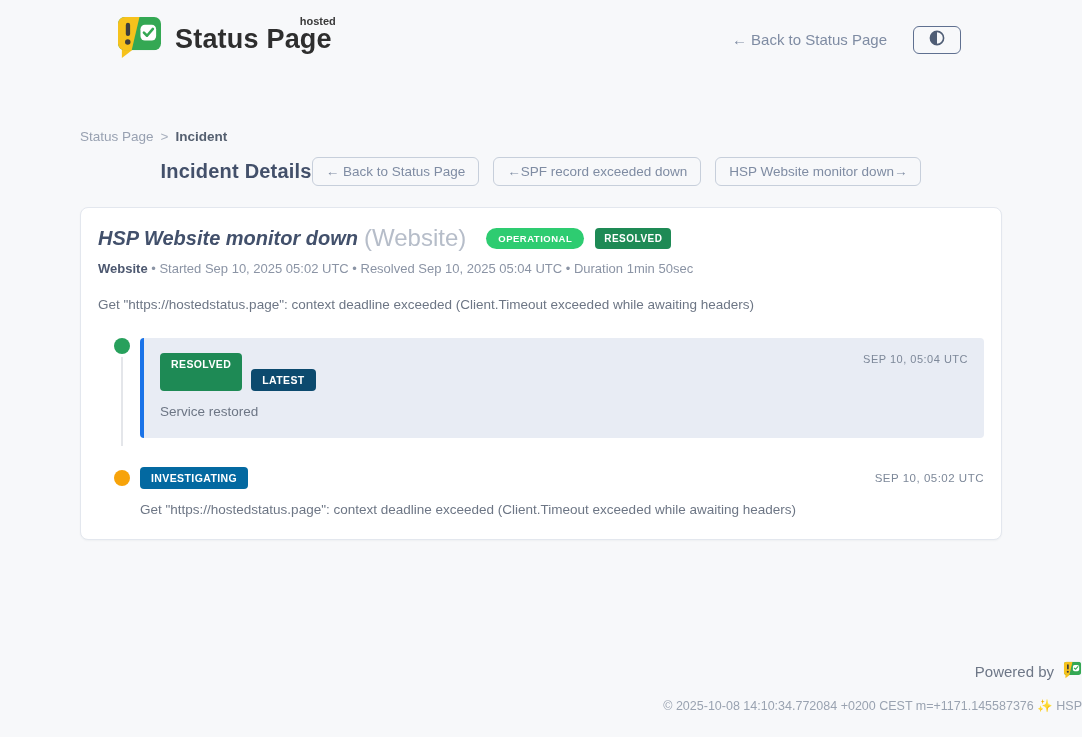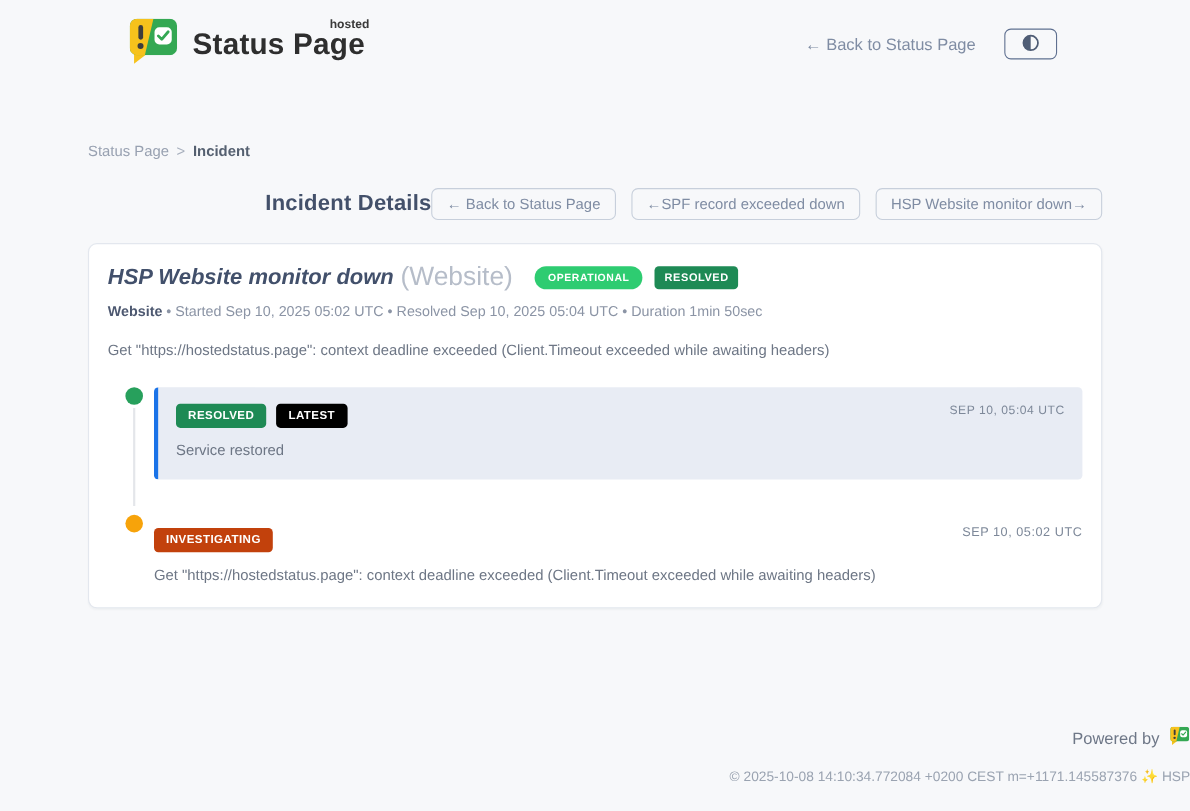--- a/index.html
+++ b/index.html
@@ -43,22 +43,22 @@
     cursor: pointer;
   }
 
   
   .main { width: 922px; margin: 0 auto; }
   .breadcrumb { margin-top: 50px; font-size: 13.5px; color: #98a1b1; }
   .breadcrumb .sep { margin: 0 7px; color: #a7afbd; }
   .breadcrumb .current { color: #556070; font-weight: 700; }
 
   .heading-row {
-    display: flex; justify-content: flex-end; align-items: center;
-    margin-top: 26px;
+    display: flex; justify-content: center; align-items: center;
+    margin-top: 13px;
   }
   .page-title {
     margin: 0; font-size: 20px; font-weight: 700; color: #43506a;
     letter-spacing: 0.2px;
   }
   .nav-buttons { display: flex; gap: 14px; }
   .nav-btn {
     background: transparent;
     border: 1.5px solid #c7cfdb; border-radius: 6px;
     color: #7f8ca3; font-size: 13.5px; font-family: inherit;
@@ -110,22 +110,22 @@
     border-left: 4px solid #1a73e8;
     border-radius: 4px;
     padding: 15px 16px 19px;
   }
   .tl-badges { display: flex; gap: 9px; }
   .tl-badge {
     color: #fff; font-size: 10.5px; font-weight: 700; letter-spacing: 0.4px;
     padding: 5px 11px; border-radius: 4px; white-space: nowrap;
   }
   .tl-badge.green { background: #1e8a55; }
-  .tl-badge.blue  { background: #000000; }
-  .tl-badge.orange{ background: #c2410c; margin-top: 15px; }
+  .tl-badge.blue  { background: #0c4a6e; margin-top: 16px; }
+  .tl-badge.orange{ background: #0369a1; }
   .tl-timestamp {
     position: absolute; top: 15px; right: 16px;
     font-size: 11px; color: #7d8899; letter-spacing: 0.5px; font-weight: 500;
   }
   .tl-msg { margin-top: 13px; font-size: 13.5px; color: #6d7685; }
   .tl-head { display: flex; justify-content: space-between; align-items: center; }
   .tl-head .tl-timestamp2 {
     font-size: 11.5px; color: #7d8899; letter-spacing: 0.5px; font-weight: 500;
   }
 

